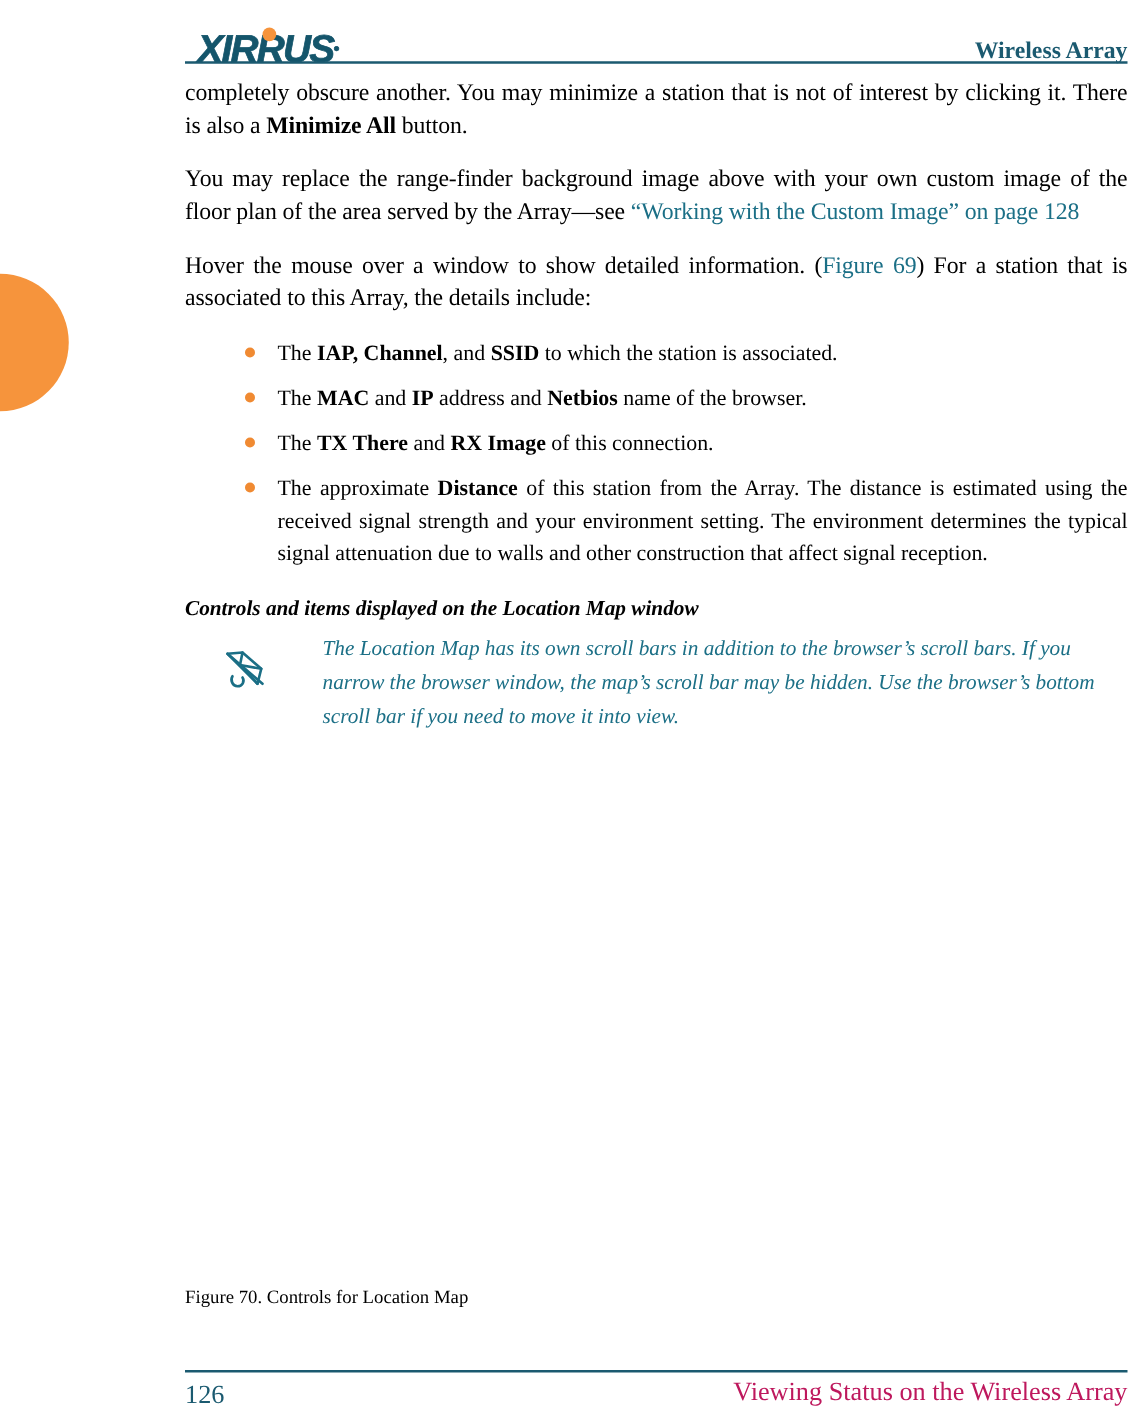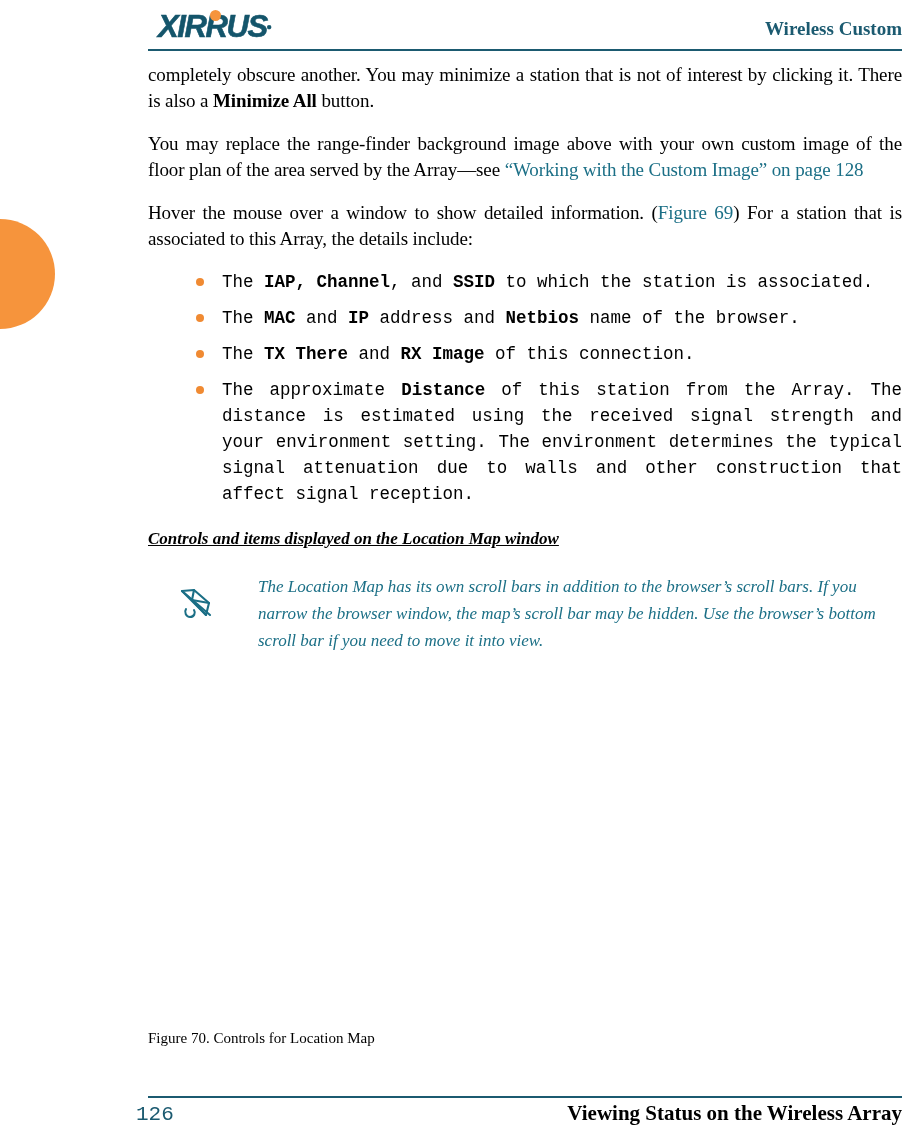--- a/index.html
+++ b/index.html
@@ -12,21 +12,21 @@
   }
   .page{position:absolute;left:0;top:0;width:902px;height:1137px;}
 
   
   .bleed-tab{
     position:absolute;left:-55px;top:219px;width:110px;height:110px;
     background:#f6943c;border-radius:50%;
   }
 
   
-  .hdr{position:absolute;left:148px;top:4px;width:754px;height:46px;}
+  .hdr{position:absolute;left:148px;top:16px;width:754px;height:46px;}
   .logo{position:absolute;left:10px;top:6px;width:165px;height:34px;}
   .logo-text{
     font-family:"Liberation Sans", sans-serif;
     font-weight:bold;font-style:italic;
     font-size:31px;letter-spacing:-1.4px;
     color:#14556b;line-height:34px;
     -webkit-text-stroke:0.6px #14556b;
   }
   .logo-dot{
     position:absolute;left:52px;top:0px;width:11px;height:11px;
@@ -55,78 +55,77 @@
   .b{font-weight:bold;}
   .xref{color:#1b6f86;}
 
   
   .bullets{margin:0;padding:0;list-style:none;}
   .bullets li{
     position:relative;
     margin:0 0 10px 0;
     padding-left:74px;
     font-size:17.5px;line-height:26px;
-    text-align:justify;color:#000;font-family:Liberation Mono, monospace;
+    text-align:justify;color:#000;
   }
   .bullets li .dot{
     position:absolute;left:48px;top:9px;
     width:8px;height:8px;border-radius:50%;background:#f08a32;
   }
 
   
   .sec-head{
     margin:22px 0 8px 0;
     font-size:17px;font-weight:bold;font-style:italic;
     color:#000;
-    text-decoration:underline;
-  }
-
-  
-  .note{position:relative;margin-top:24px;padding-left:110px;min-height:74px;}
+  }
+
+  
+  .note{position:relative;margin-top:8px;padding-left:110px;min-height:74px;}
   .note-icon{position:absolute;left:28px;top:6px;width:56px;height:46px;}
   .note-text{
     font-size:17px;line-height:27px;font-style:italic;
     color:#1b6f86;text-align:left;
   }
 
   
   .figure{position:absolute;left:0px;top:715px;width:902px;height:305px;}
 
   
   .caption{
     position:absolute;left:148px;top:1030px;width:754px;
     text-align:left;font-size:15px;color:#000;
   }
 
   
   .ftr-rule{position:absolute;left:148px;top:1096px;width:754px;height:2px;background:#1b5a70;}
   .ftr-left{
-    position:absolute;left:136px;top:1103px;
-    font-family:Liberation Mono, monospace;
+    position:absolute;left:148px;top:1103px;
+    font-family:Liberation Serif, serif;
     font-size:21px;color:#1b5a70;
   }
   .ftr-right{
     position:absolute;right:0px;top:1101px;
     font-family:"Liberation Serif", serif;
-    font-size:21px;color:#000000;font-weight:bold;
+    font-size:21px;color:#be185d;font-weight:normal;
   }
 </style>
 </head>
 <body>
 
 <div class="page">
 
   <div class="bleed-tab"></div>
 
   <div class="hdr">
     <div class="logo">
       <span class="logo-text">XIRRUS</span><span class="logo-text logo-tm">•</span>
       <div class="logo-dot"></div>
     </div>
-    <div class="hdr-right">Wireless Custom</div>
+    <div class="hdr-right">Wireless Array</div>
   </div>
   <div class="hdr-rule"></div>
 
   <div class="content">
 
     <p class="para"><span>completely obscure another. You may minimize a station that is not of interest by clicking it. There is also a </span><span class="b">Minimize All</span><span> button.</span></p>
 
     <p class="para"><span>You may replace the range-finder background image above with your own custom image of the floor plan of the area served by the Array—see </span><span class="xref">“Working with the Custom Image” on page 128</span></p>
 
     <p class="para"><span>Hover the mouse over a window to show detailed information. (</span><span class="xref">Figure 69</span><span>) For a station that is associated to this Array, the details include:</span></p>

